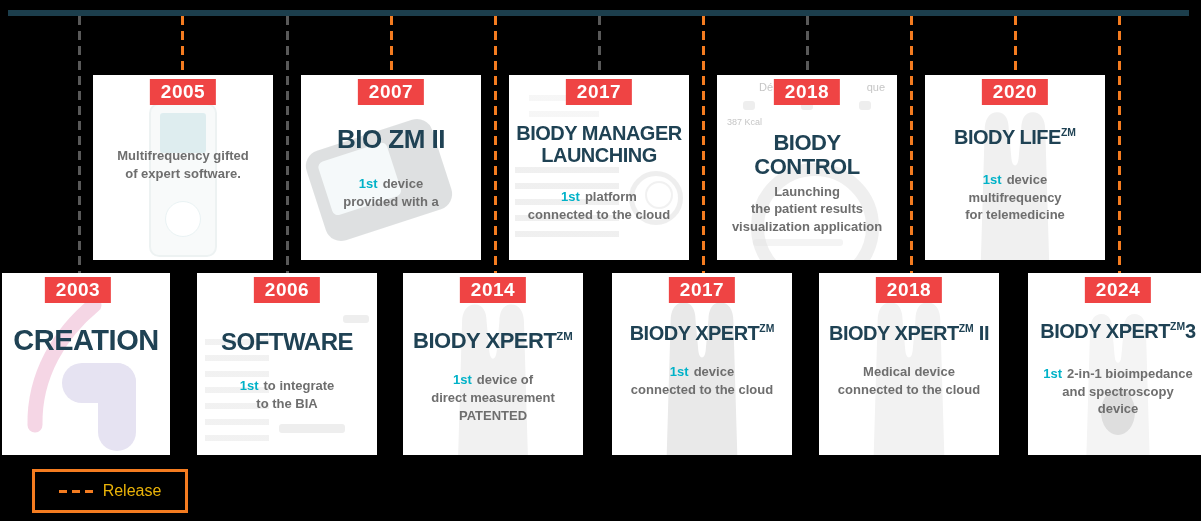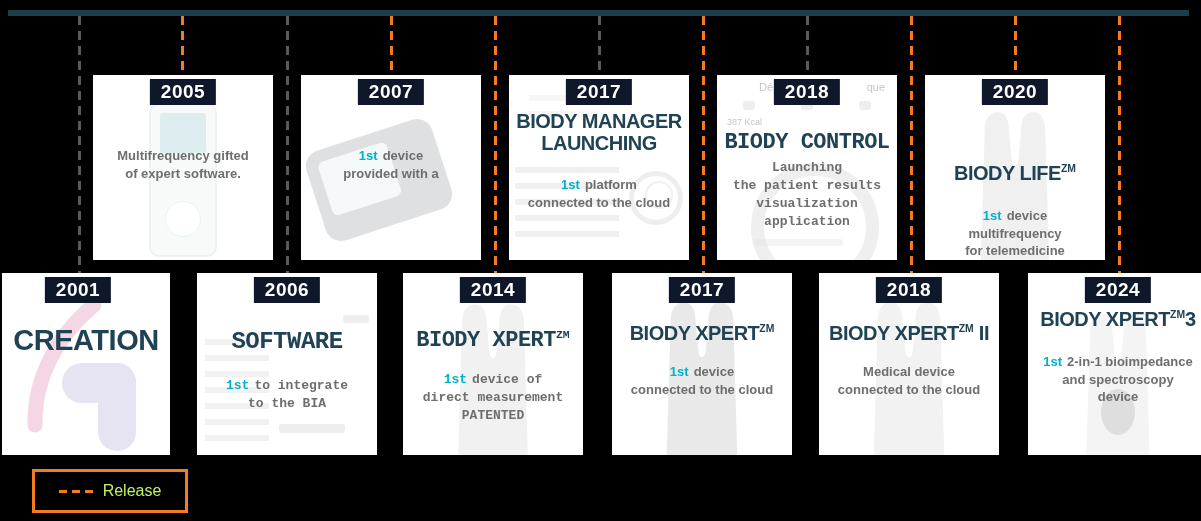--- a/index.html
+++ b/index.html
@@ -11,32 +11,32 @@
   .vline{position:absolute;top:16px;width:3px;}
   .vline.orange{background:repeating-linear-gradient(180deg,#f47c20 0 9px,transparent 9px 15px);}
   .vline.gray{background:repeating-linear-gradient(180deg,#595959 0 9px,transparent 9px 15px);}
   .to-top{height:59px;}
   .to-bottom{height:257px;}
   
   .card{position:absolute;width:180px;background:#fff;}
   .card.top{top:75px;height:185px;}
   .card.bottom{top:273px;height:182px;}
   .badge{position:absolute;top:4px;left:50%;transform:translateX(-50%);
-         background:#0f172a;color:#fff;font-weight:bold;font-size:19px;
+         background:#ef4444;color:#fff;font-weight:bold;font-size:19px;
          padding:2px 11px;letter-spacing:.5px;z-index:3;white-space:nowrap;}
   .content{position:relative;z-index:2;text-align:center;padding:0 2px;}
   .title{color:#1f4254;font-weight:bold;letter-spacing:-.5px;line-height:1.08;}
   .t29{font-size:29px;} .t26{font-size:26px;} .t24{font-size:24px;}
   .t22{font-size:22px;} .t20{font-size:20px;}
   .tsup{font-size:.52em;vertical-align:super;letter-spacing:0;}
   .desc{margin-top:22px;font-size:13px;font-weight:bold;color:#6e6e6e;line-height:1.38;}
   .desc.gap{margin-top:18px;}
   .hl{color:#00b2c8;margin-right:5px;}
-  .pt48{padding-top:36px;text-align:center;} .pt50{padding-top:50px;} .pt52{padding-top:52px;}
-  .pt56{padding-top:56px;font-family:Liberation Mono, monospace;} .pt58{padding-top:88px;}
+  .pt48{padding-top:48px;text-align:center;} .pt50{padding-top:50px;} .pt52{padding-top:52px;}
+  .pt56{padding-top:56px;} .pt58{padding-top:52px;}
   
   .deco{position:absolute;inset:0;z-index:1;overflow:hidden;}
   .fin{position:absolute;left:50%;transform:translateX(-50%);}
   .dev-biozm{position:absolute;left:50%;top:28px;transform:translateX(-50%);
              width:64px;height:150px;border:2px solid #e2eaeb;border-radius:10px;
              background:#f4f8f8;opacity:.6;}
   .dev-biozm .scr{width:46px;height:40px;margin:8px auto 0;background:#c9e2e6;border-radius:3px;}
   .dev-biozm .dot{width:34px;height:34px;margin:48px auto 0;background:#fff;
                   border:1px solid #dcebed;border-radius:50%;}
   .dev-biozm2{position:absolute;left:12px;top:58px;width:132px;height:94px;border-radius:16px;
@@ -47,21 +47,21 @@
   .ring{position:absolute;border-radius:50%;}
   .bgtxt{position:absolute;color:#c6c6c6;font-size:11px;z-index:1;}
   .pillbar{position:absolute;background:#e3e3e3;border-radius:3px;opacity:.6;}
   .oval{position:absolute;left:50%;top:116px;transform:translateX(-50%);
         width:34px;height:46px;border-radius:50%;background:#d9d9d9;opacity:.85;}
   
   .legend{position:absolute;left:32px;top:469px;width:150px;height:38px;
           border:3px solid #f47c20;display:flex;align-items:center;justify-content:center;gap:10px;}
   .legend .dash{width:34px;height:3px;
           background:repeating-linear-gradient(90deg,#f47c20 0 8px,transparent 8px 13px);}
-  .legend .lab{color:#bef264;font-size:16px;}
+  .legend .lab{color:#eab308;font-size:16px;}
 </style>
 </head>
 <body>
 
 <svg width="0" height="0" style="position:absolute">
   <defs>
     <path id="fin" d="M30,6 C21,6 16,14 16,26 L11,196 C10,233 24,252 50,252 C76,252 90,233 89,196 L84,26 C84,14 79,6 70,6 C61,6 57,14 57,25 L54,58 C53,68 47,68 46,58 L43,25 C43,14 39,6 30,6 Z"></path>
   </defs>
 </svg>
 
@@ -98,20 +98,21 @@
   </div>
 
   <div class="card top" style="left:301px">
     <div class="deco">
       <div class="dev-biozm2">
           <div class="scr"></div>
         </div>
     </div>
     <div class="badge">2007</div>
     <div class="content pt50">
+      <div class="title t26"><span>BIO ZM II</span></div>
       <div class="desc">
         <div><span class="hl">1st</span><span>device</span></div>
         <div><span>provided with a</span></div>
       </div>
     </div>
   </div>
 
   <div class="card top" style="left:509px">
     <div class="deco">
       <div class="rows" style="left:6px;top:92px;width:104px;height:76px;"></div>
@@ -174,21 +175,21 @@
   <div class="card bottom" style="left:2px;width:168px;">
     <div class="deco">
       <svg width="168" height="182" viewBox="0 0 168 182">
         <path d="M92,32 C58,60 32,102 33,152" fill="none" stroke="#f3cfe0" stroke-width="15" stroke-linecap="round" opacity=".85"></path>
         <g fill="#e6e3f2">
           <rect x="60" y="90" width="74" height="40" rx="20"></rect>
           <rect x="96" y="90" width="38" height="88" rx="19"></rect>
         </g>
       </svg>
     </div>
-    <div class="badge" style="left:76px">2001</div>
+    <div class="badge" style="left:76px">2003</div>
     <div class="content pt52">
       <div class="title t29"><span>CREATION</span></div>
     </div>
   </div>
 
   <div class="card bottom" style="left:197px">
     <div class="deco">
       <div class="rows" style="left:8px;top:66px;width:64px;height:110px;opacity:.28;"></div>
       <div class="pillbar" style="right:8px;top:42px;width:26px;height:8px;"></div>
       <div class="pillbar" style="right:32px;bottom:22px;width:66px;height:9px;"></div>

